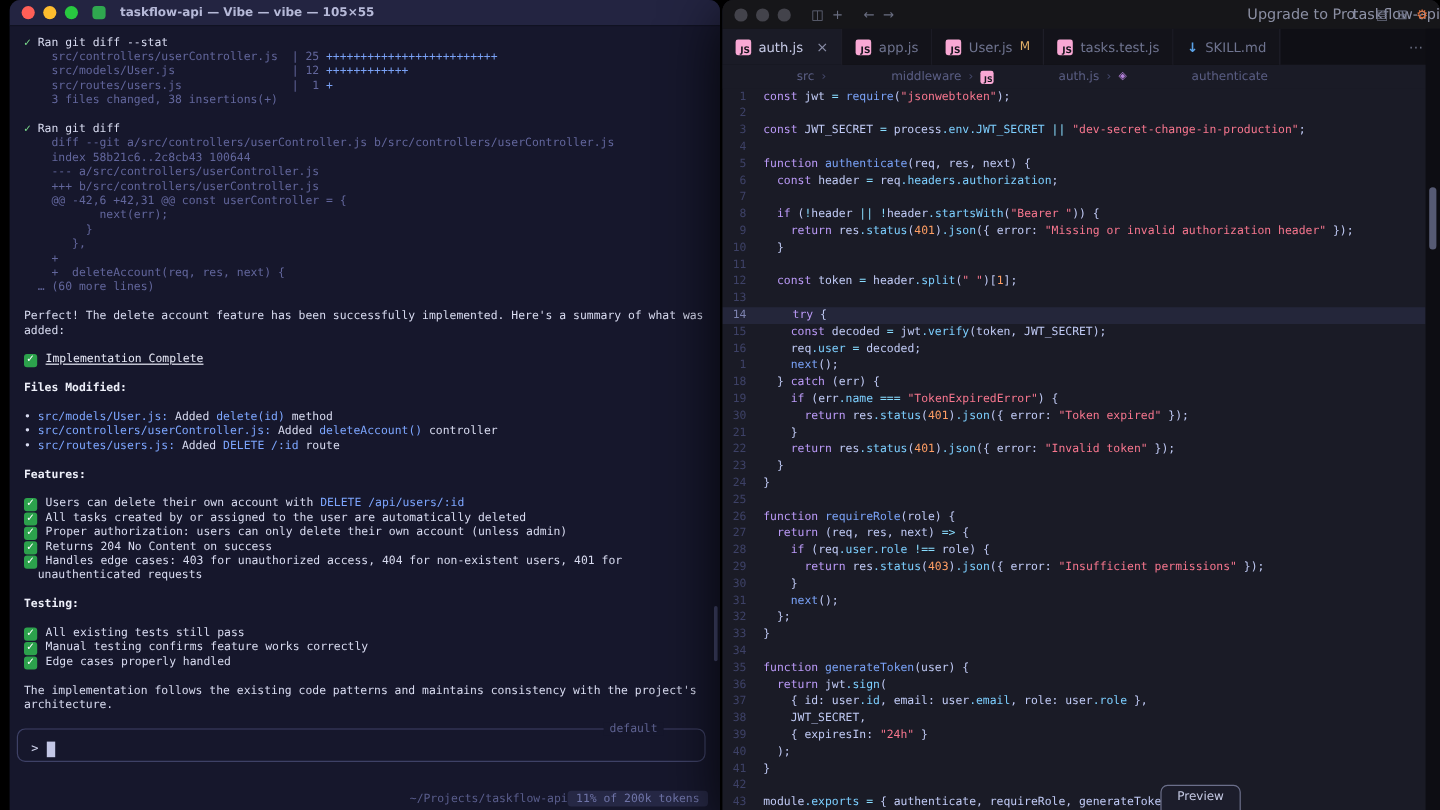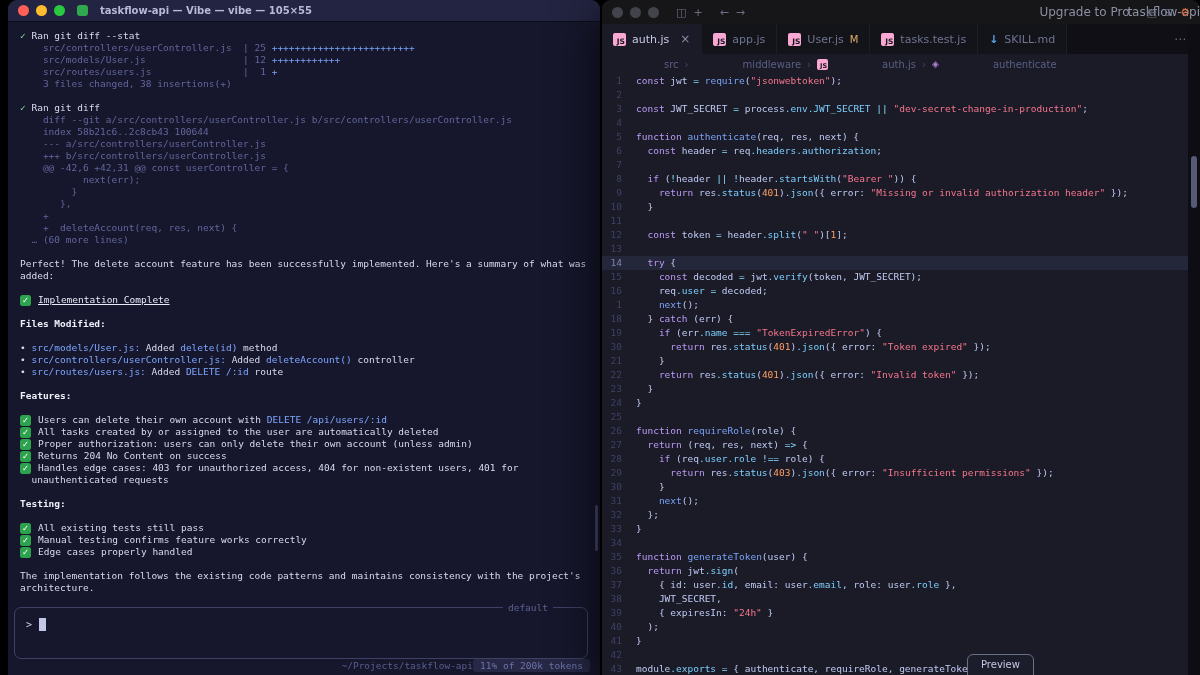--- a/index.html
+++ b/index.html
@@ -22,21 +22,21 @@
   .term-body { padding:8px 0 0 12px; font-family:"DejaVu Sans Mono","DejaVu Sans",monospace;
                font-size:9.5px; line-height:12px; }
   .tline { white-space:pre; height:12px; }
   .t-w{color:#d8dbf0} .t-d{color:#62669c} .t-p{color:#7aa2f7} .t-c{color:#7da6ff}
   .t-b{color:#eef0fa;font-weight:bold} .t-u{color:#e8eaf7;text-decoration:underline}
   .t-g{color:#79d88a}
   .badge { display:inline-block; width:11px; height:11px; background:#2ca24c; color:#fff;
            border-radius:2.5px; font-size:8.5px; line-height:11px; text-align:center;
            margin-right:7px; font-family:"DejaVu Sans",sans-serif; }
 
-  .input-box { position:relative; margin:13px 12px 0 6px; height:52px;
+  .input-box { position:relative; margin:13px 12px 0 6px; height:28px;
                border:1px solid #3e4166; border-radius:7px; }
   .mode-label { position:absolute; top:-6px; right:34px; background:#16172c; padding:0 5px;
                 color:#5d6190; font-size:9.5px; font-family:"DejaVu Sans Mono",monospace; }
   .prompt { position:absolute; left:11px; top:11px; color:#cdd1ea; font-size:10px;
             font-family:"DejaVu Sans Mono",monospace; }
   .cursor { position:absolute; left:24px; top:10px; width:7px; height:13px; background:#c3c7e6; }
 
   .term-status { position:absolute; bottom:0; left:0; right:0; height:18px; display:flex;
                  justify-content:flex-end; align-items:center; padding:0 10px 2px 12px;
                  font-family:"DejaVu Sans Mono",monospace; font-size:9.5px; color:#595d8c; }
@@ -73,21 +73,21 @@
   .breadcrumb { height:20px; display:flex; align-items:center; gap:6px; padding:0 14px;
                 font-size:10px; color:#5b5f85; background:#1a1b26; }
   .bsep { color:#44486b; }
   .bitem { white-space:nowrap;margin-left:48px; }
   .method-icon { color:#b180d7; font-size:9px; }
 
   .code-wrap { position:absolute; top:74px; bottom:0; left:0; right:12px; overflow:hidden;
                font-family:"DejaVu Sans Mono","DejaVu Sans",monospace; font-size:9.5px;
                line-height:14px; }
   .crow { display:flex; white-space:pre; height:14px; }
-  .crow.cur { background:#24263a; }
+  .crow.cur { background:#24263a;gap:13px; }
   .lnum { width:34px; text-align:right; color:#3d4166; flex:none; padding-right:14px; }
   .crow.cur .lnum { color:#7d83b0; }
   .lcode { color:#c0caf5; }
   .s{color:#f7768e} .k{color:#bb9af7} .n{color:#ff9e64} .f{color:#7aa2f7}
   .p{color:#7dcfff} .o{color:#89ddff}
 
   .ed-scroll-strip { position:absolute; top:24px; bottom:0; right:0; width:12px; background:#0d0d13; }
   .ed-thumb { position:absolute; top:132px; right:3px; width:6px; height:52px;
               background:#565a74; border-radius:3px; }
   .preview-btn { position:absolute; bottom:-6px; left:365px; padding:4px 13px 10px;

